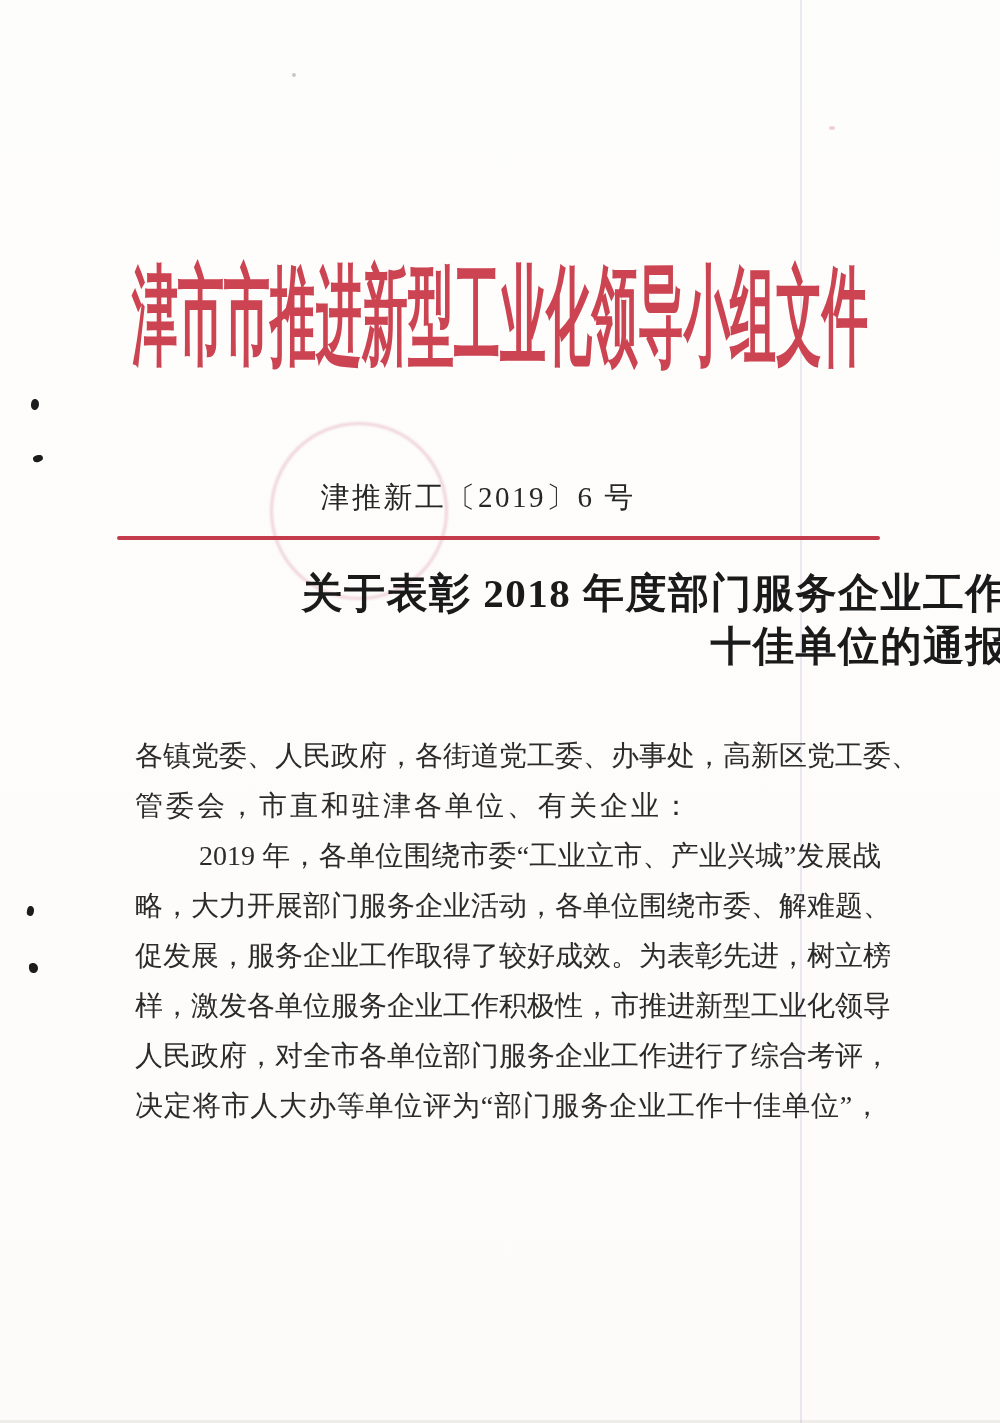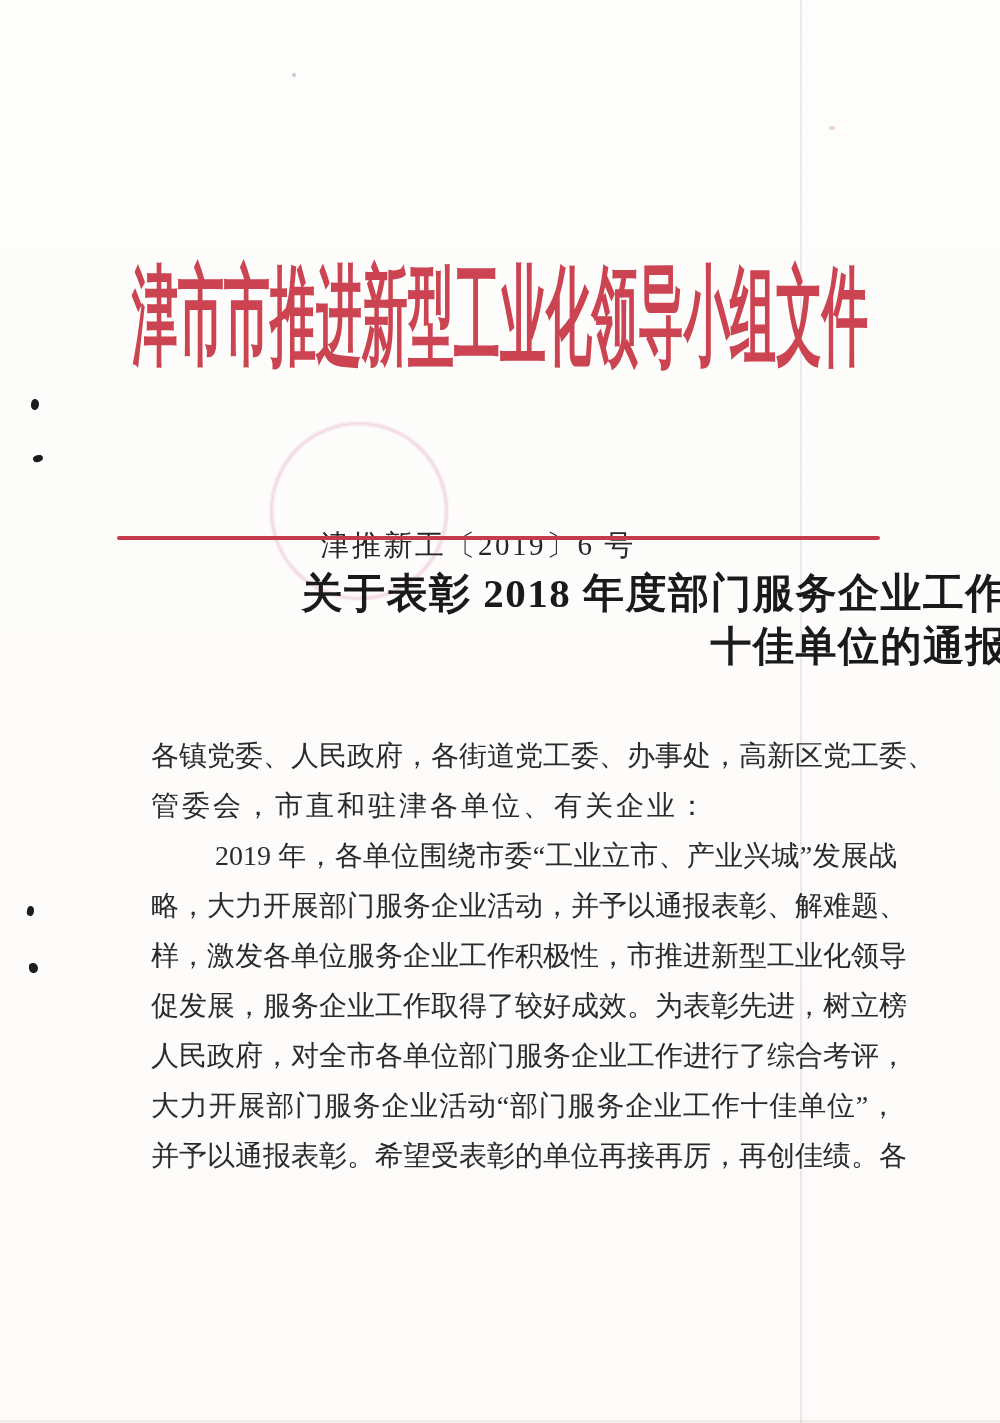--- a/index.html
+++ b/index.html
@@ -54,21 +54,20 @@
   }
   .doc-number {
     position: absolute;
     left: 0;
     top: 478px;
     width: 956px;
     text-align: center;
     font-size: 29px;
     letter-spacing: 2.5px;
     color: #262626;
-    margin-top: 48px;
   }
   .red-rule {
     position: absolute;
     left: 117px;
     top: 536px;
     width: 763px;
     height: 4px;
     background: var(--rule-red, #c43b4b);
     border-radius: 2px;
   }
@@ -82,21 +81,20 @@
     font-size: 41px;
     line-height: 53px;
     letter-spacing: 1.5px;
     color: var(--title-black, #1a1a1a);
   }
   .body-block {
     position: absolute;
     left: 135px;
     top: 731px;
     width: 746px;
-    margin-left: 16px;
   }
   .line {
     height: 50px;
     line-height: 50px;
     font-size: 28px;
     color: var(--body-text, #2b2b2b);
     text-align: justify;
     text-align-last: justify;
     white-space: nowrap;
   }
@@ -146,26 +144,25 @@
 
   <div class="doc-title">
     <div>关于表彰 2018 年度部门服务企业工作</div>
     <div>十佳单位的通报</div>
   </div>
 
   <div class="body-block">
     <div class="line">各镇党委、人民政府，各街道党工委、办事处，高新区党工委、</div>
     <div class="line no-just">管委会，市直和驻津各单位、有关企业：</div>
     <div class="line indent">2019 年，各单位围绕市委“工业立市、产业兴城”发展战</div>
-    <div class="line">略，大力开展部门服务企业活动，并予以通报表彰、解难题、</div>
+    <div class="line">略，大力开展部门服务企业活动，各单位围绕市委、解难题、</div>
+    <div class="line">促发展，服务企业工作取得了较好成效。为表彰先进，树立榜</div>
     <div class="line">样，激发各单位服务企业工作积极性，市推进新型工业化领导</div>
-    <div class="line">促发展，服务企业工作取得了较好成效。为表彰先进，树立榜</div>
     <div class="line">人民政府，对全市各单位部门服务企业工作进行了综合考评，</div>
-    <div class="line">大力开展部门服务企业活动“部门服务企业工作十佳单位”，</div>
-    <div class="line">并予以通报表彰。希望受表彰的单位再接再厉，再创佳绩。各</div>
+    <div class="line">决定将市人大办等单位评为“部门服务企业工作十佳单位”，</div>
   </div>
 
   <div class="speck s1"></div>
   <div class="speck s2"></div>
   <div class="speck s3"></div>
   <div class="speck s4"></div>
   <div class="speck gray"></div>
   <div class="speck pink"></div>
 
   <div class="bottom-edge"></div>

